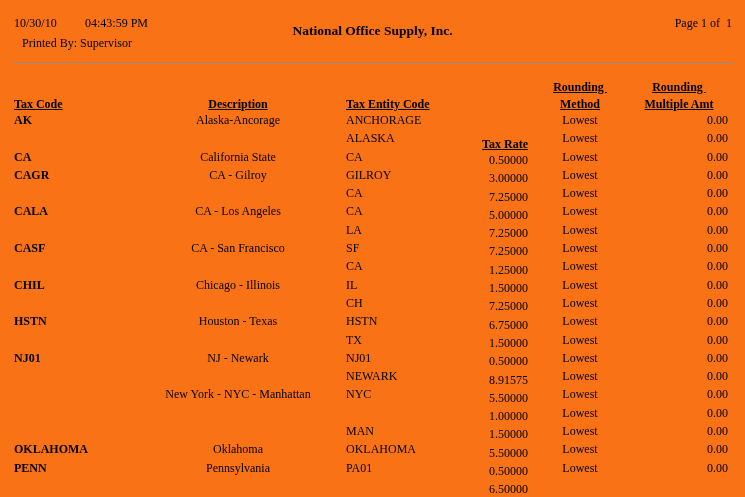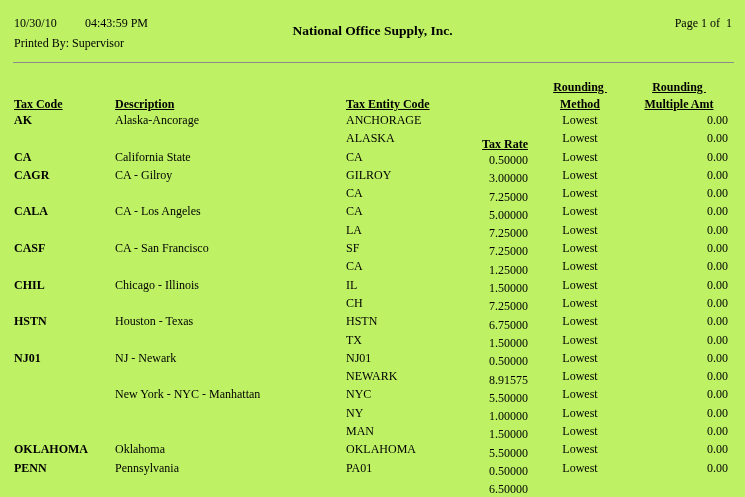--- a/index.html
+++ b/index.html
@@ -1,42 +1,42 @@
 <!DOCTYPE html>
 <html><head>
 <meta charset="utf-8">
 <style>
   html, body { margin: 0; padding: 0; background: #ffffff; }
   .page {
     position: relative;
     width: 745px;
     height: 497px;
-    background: #bef264;
+    background: #f97316;
     color: #000000;
     font-family: "Liberation Serif", serif;
     font-size: 12px;
     overflow: hidden;
   }
   .abs { position: absolute; white-space: nowrap; }
 
   
   .hdr-date        { left: 14px;  top: 16px; }
   .hdr-time        { left: 85px;  top: 16px; }
   .hdr-company     { left: 0; right: 0; top: 15px; text-align: center;
                      font-weight: bold; font-size: 13.5px; margin-top: 8px; }
   .hdr-page        { right: 13px; top: 16px; white-space: pre; }
-  .hdr-printedby   { left: 14px;  top: 36px; }
+  .hdr-printedby   { left: 22px;  top: 36px; }
   .hdr-title       { left: 0; right: 0; top: 34px; text-align: center;
                      font-weight: bold; font-size: 18px; }
   .hdr-rule        { left: 13px; width: 721px; top: 62px; height: 0;
                      border-top: 1px solid #8c8c8c; }
 
   
   .c-code   { left: 14px;  width: 112px; }
-  .c-desc   { left: 115px; width: 208px; }
+  .c-desc   { left: 134px; width: 208px; text-align: center; }
   .c-entity { left: 346px; width: 112px; }
   .c-rate   { left: 430px; width: 98px;  text-align: right; margin-top: 40px;  }
   .c-method { left: 544px; width: 72px;  text-align: center; }
   .c-amount { left: 630px; width: 98px;  text-align: right;  }
 
   
   .th {
     position: absolute;
     font-weight: bold;
     text-decoration: underline;
@@ -205,21 +205,20 @@
       <div class="row">
         <span class="cell c-desc">New York - NYC - Manhattan</span>
         <span class="cell c-entity">NYC</span>
         <span class="cell c-rate">1.50000</span>
         <span class="cell c-method">Lowest</span>
         <span class="cell c-amount">0.00</span>
       </div>
       <div class="row">
         <span class="cell c-code"></span>
         <span class="cell c-desc"></span>
-        <span class="cell c-entity">NY</span>
         <span class="cell c-rate">5.50000</span>
         <span class="cell c-method">Lowest</span>
         <span class="cell c-amount">0.00</span>
       </div>
       <div class="row">
         <span class="cell c-code"></span>
         <span class="cell c-desc"></span>
         <span class="cell c-entity">MAN</span>
         <span class="cell c-rate">0.50000</span>
         <span class="cell c-method">Lowest</span>

